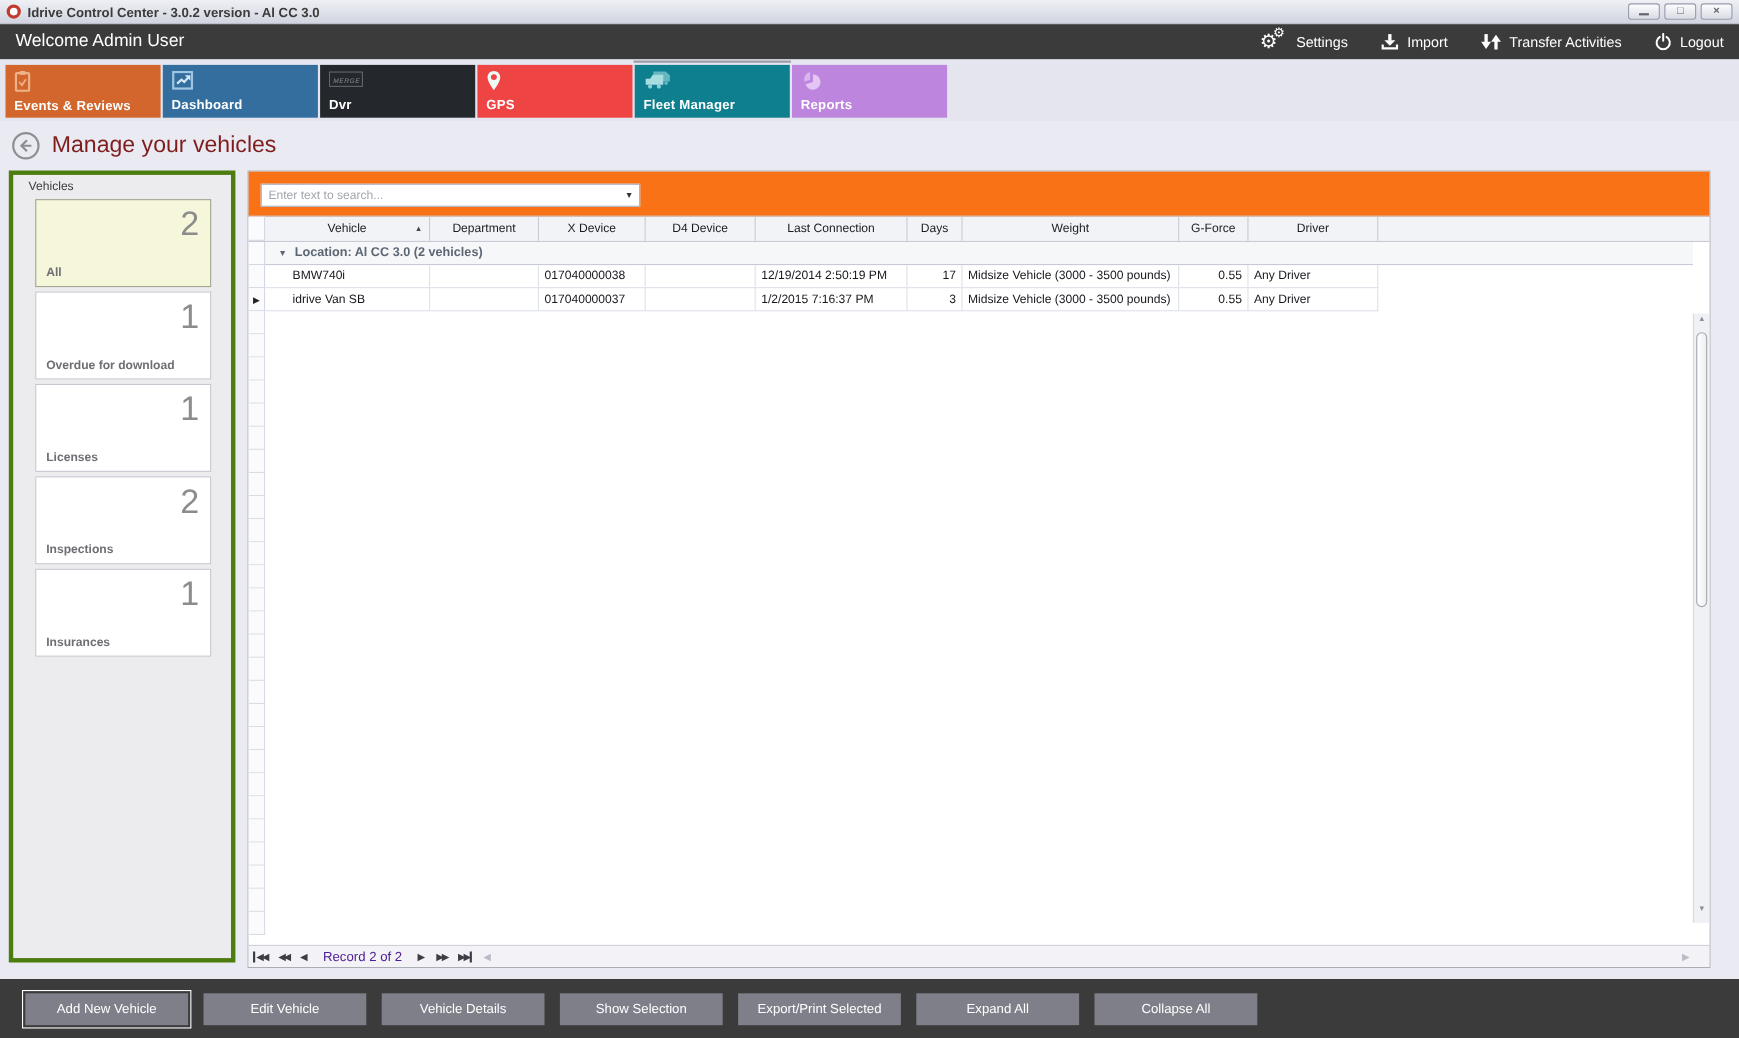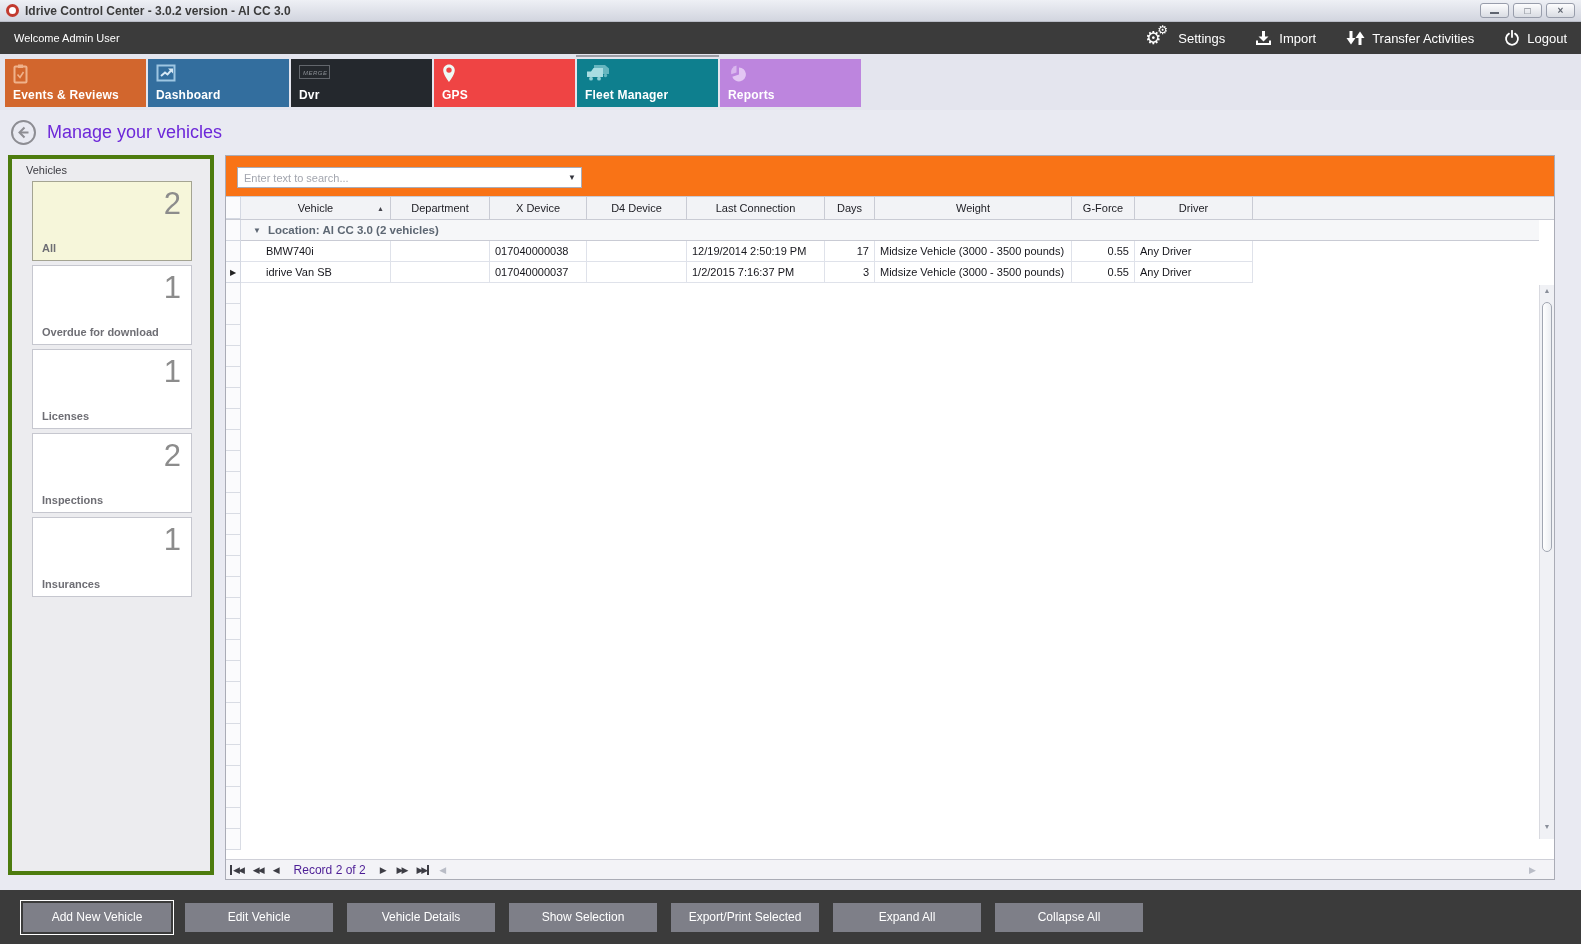--- a/index.html
+++ b/index.html
@@ -16,40 +16,40 @@
   .title-text { font-size:12px; font-weight:bold; color:#3b3b3b; }
   .win-controls { margin-left:auto; display:flex; gap:4px; }
   .win-btn { width:29px; height:15px; border:1px solid #989dab; border-radius:3px;
     background:linear-gradient(#fdfdfe,#d9dce3); color:#5f6570; font-size:10px; font-weight:bold;
     display:flex; align-items:center; justify-content:center; line-height:1; cursor:default; }
   .win-btn .minbar { display:block; width:9px; height:2px; background:#5f6570; margin-top:5px; }
 
   
   .topbar { position:absolute; top:22px; left:0; right:0; height:32px; background:#3b3b3b;
     display:flex; align-items:center; color:#fff; padding:0 14px; }
-  .welcome { font-size:11px; }
+  .welcome { font-size:16px; }
   .top-actions { margin-left:auto; display:flex; align-items:center; gap:30px; }
   .top-action { display:flex; align-items:center; gap:7px; font-size:13px; color:#fff; cursor:pointer; }
   .top-action svg { display:block; }
   .gear-wrap { position:relative; width:26px; height:22px; }
   .gear-big { position:absolute; left:0; top:2px; font-size:18px; line-height:18px; color:#fff; }
   .gear-small { position:absolute; left:12px; top:-3px; font-size:12px; line-height:12px; color:#fff; }
 
   
   .tabstrip { position:absolute; top:54px; left:0; right:0; height:56px; background:#e4e5ee;
     display:flex; align-items:flex-end; padding:0 0 3px 5px; gap:2px; }
   .tab { position:relative; width:141px; height:48px; color:#fff; cursor:pointer;
     padding:5px 8px; display:flex; flex-direction:column; justify-content:space-between; }
   .tab-label { font-size:12px; font-weight:bold; letter-spacing:.2px; }
   .tab.selected::before { content:""; position:absolute; top:-4px; left:-1px; right:-1px; height:2px; background:#9b9da5; }
 
   
   .pagehead { position:absolute; top:112px; left:0; right:0; height:40px; display:flex; align-items:center; padding-left:10px; gap:10px; }
   .back-circle { width:27px; height:27px; flex:0 0 auto; }
-  .page-title { font-size:18px; color:#6d28d9; }
+  .page-title { font-size:21px; color:#7f1d1d; }
 
   
   .sidebar { position:absolute; left:8px; top:155px; width:206px; height:720px;
     background:#ececef; border:4px solid #4d7c0f; }
   .sidebar-header { font-size:11px; color:#3a3a40; padding:5px 0 0 14px; }
   .cards { position:absolute; top:22px; left:20px; right:18px; display:flex; flex-direction:column; gap:4px; }
   .vcard { height:80px; background:#fff; border:1px solid #c6c7cf; position:relative; cursor:pointer; }
   .vcard.active { background:#f6f6da; border:1px solid #a4a492; }
   .vcard .count { position:absolute; top:4px; right:10px; font-size:31px; color:#8c8c8c; }
   .vcard .vlabel { position:absolute; left:9px; bottom:6px; font-size:11px; font-weight:bold; color:#6e6e74; }

